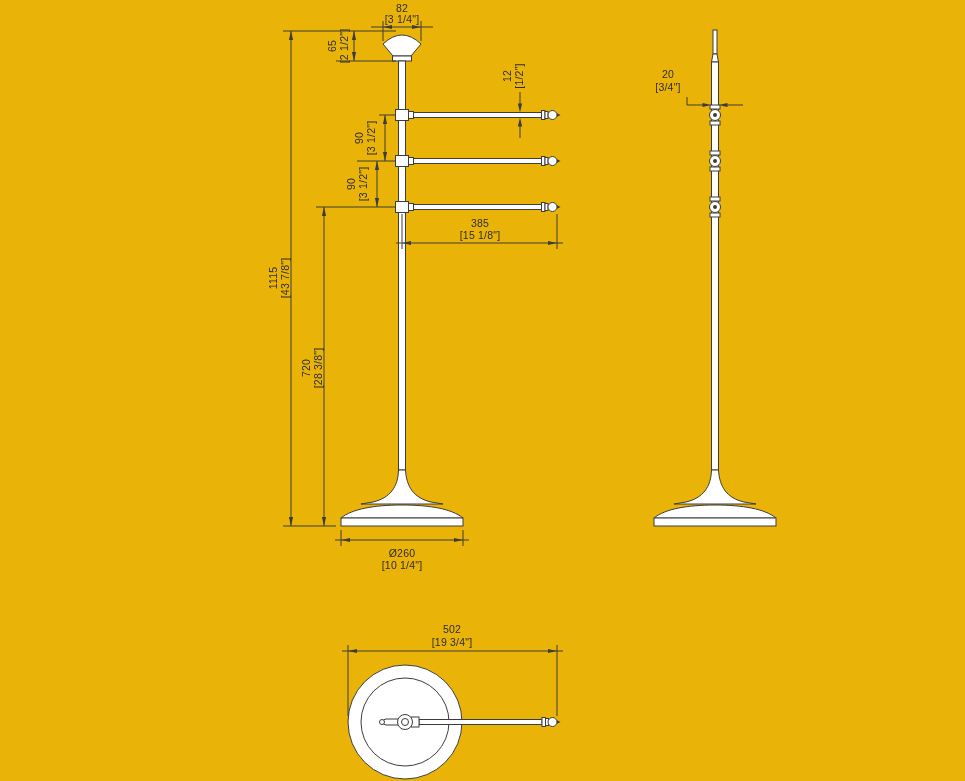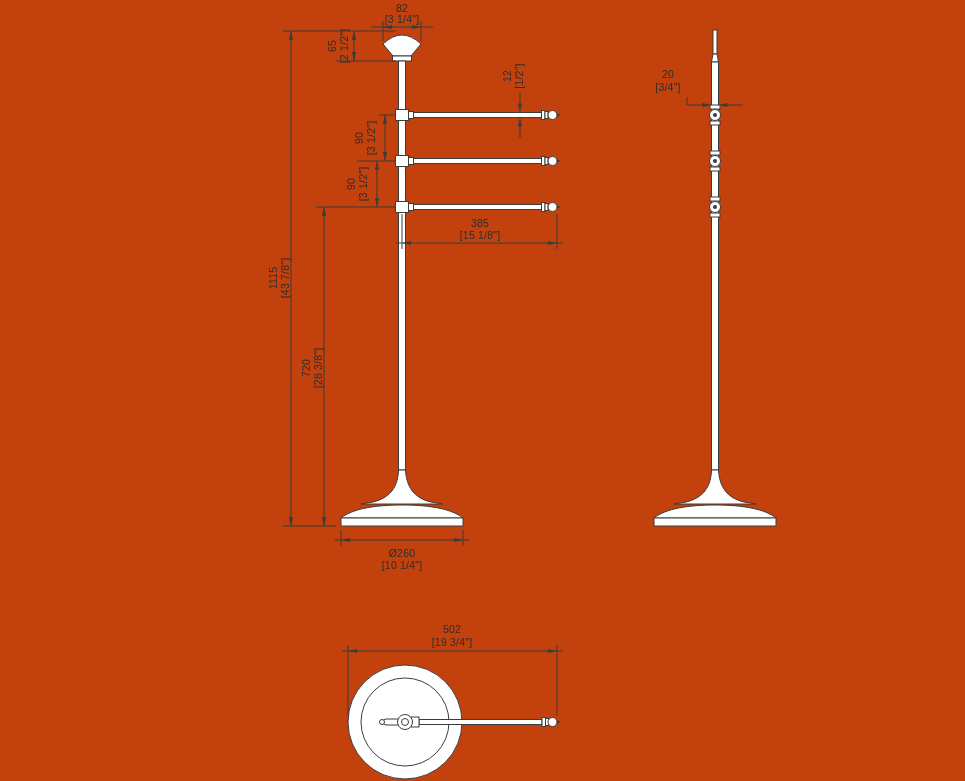--- a/index.html
+++ b/index.html
@@ -1,19 +1,19 @@
 <!DOCTYPE html>
 <html><head>
 <meta charset="utf-8">
 <style>
   html,body { margin:0; padding:0; background:#ffffff; }
   .canvas {
     position:relative;
     width:965px; height:781px;
-    background:#c2410c;
+    background:#eab308;
     font-family:"Liberation Sans", sans-serif;
   }
   svg text {
     font-family:"Liberation Sans", sans-serif;
     font-size:10.5px;
     fill:#2e2e2e;
     letter-spacing:0.2px;
   }
   .ln { stroke:#3c3c3c; stroke-width:1; fill:none; }
   .fw { fill:#ffffff; stroke:#3c3c3c; stroke-width:1; }

